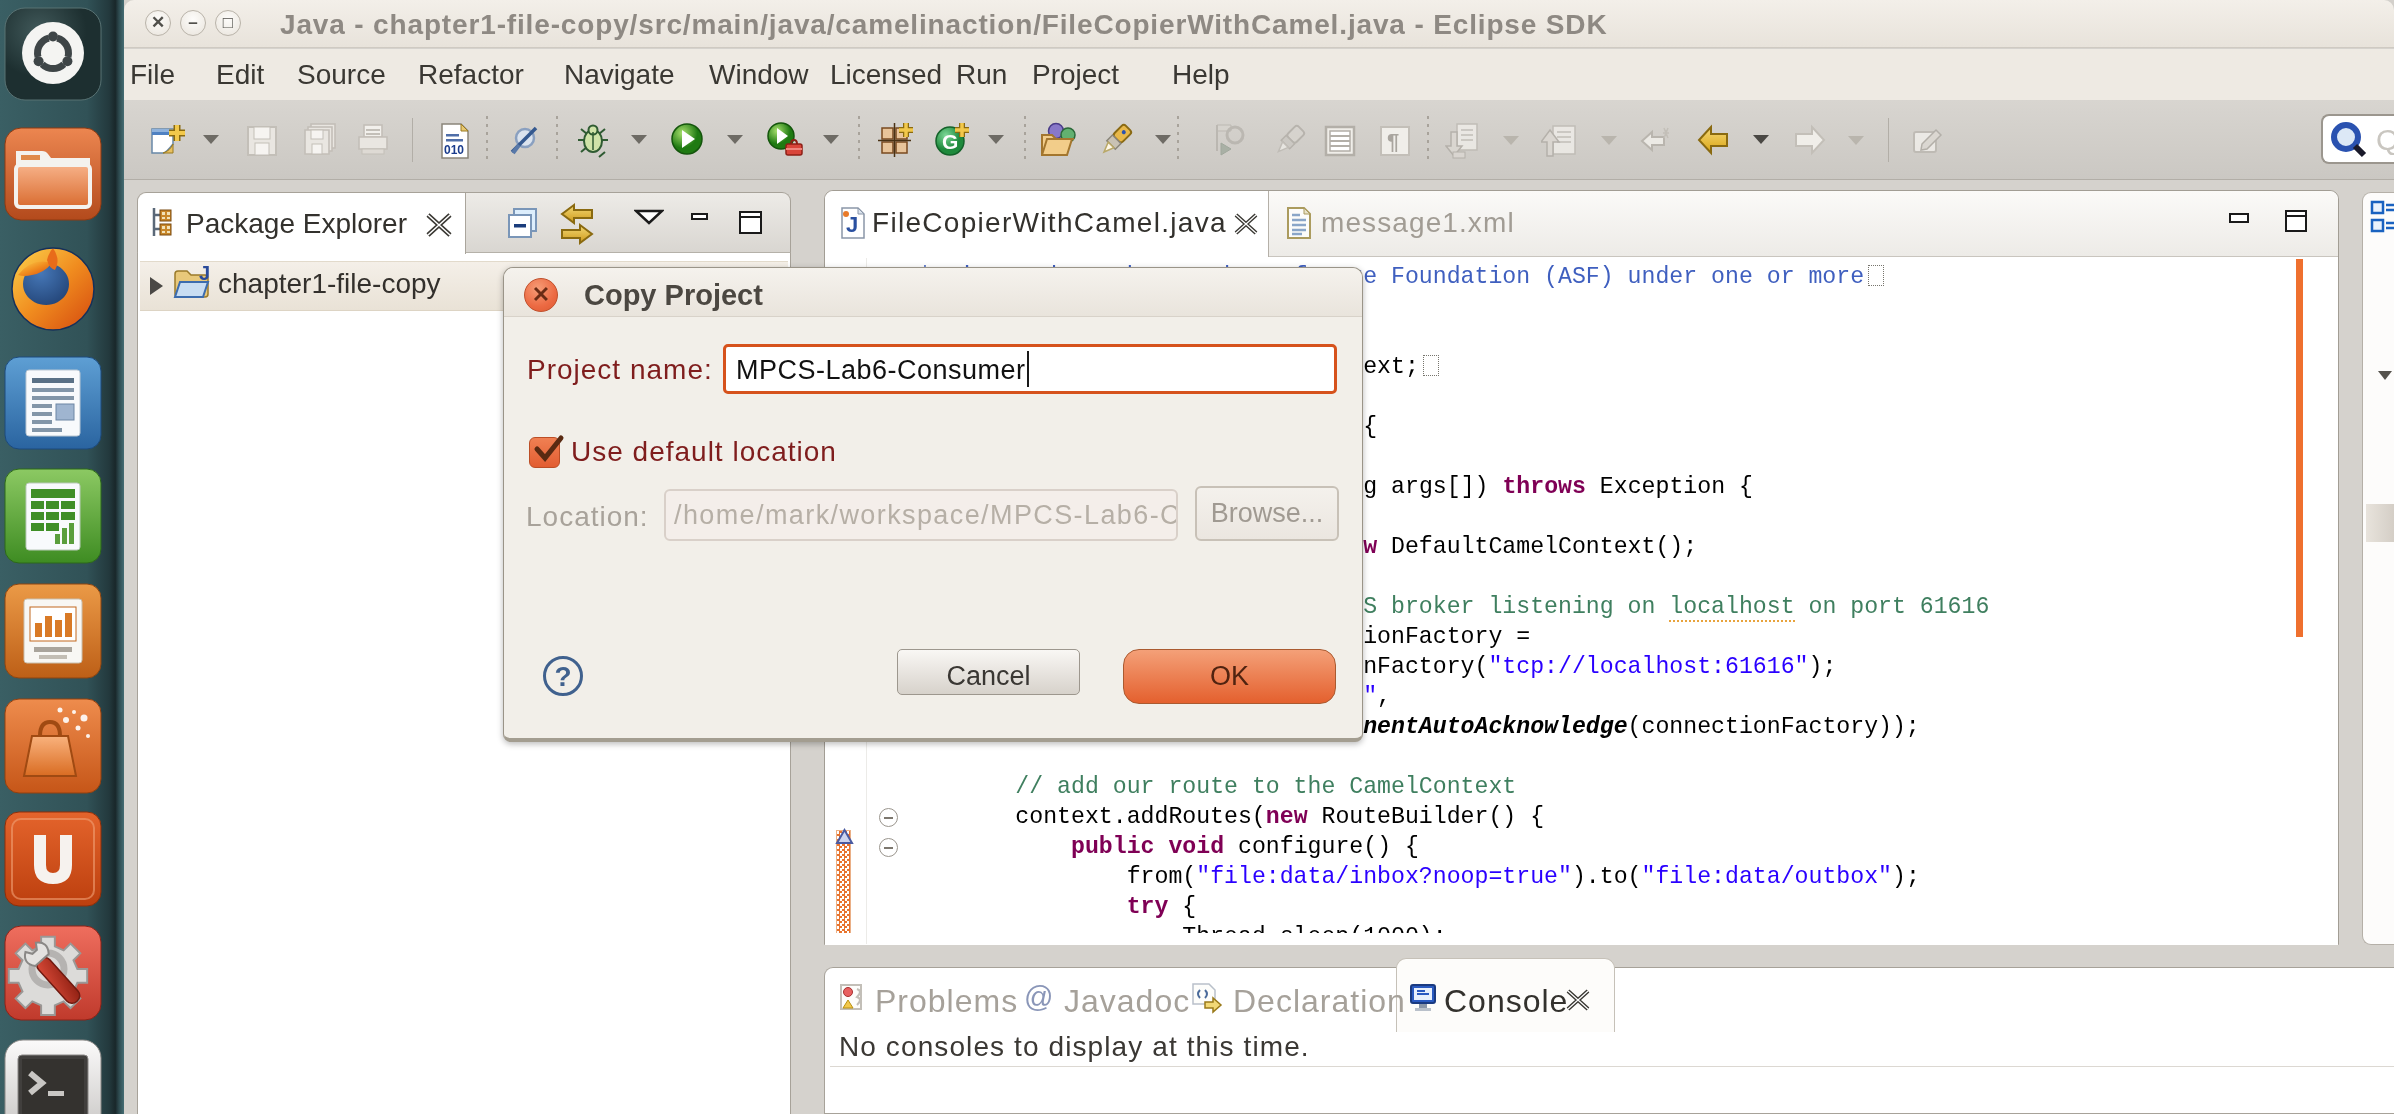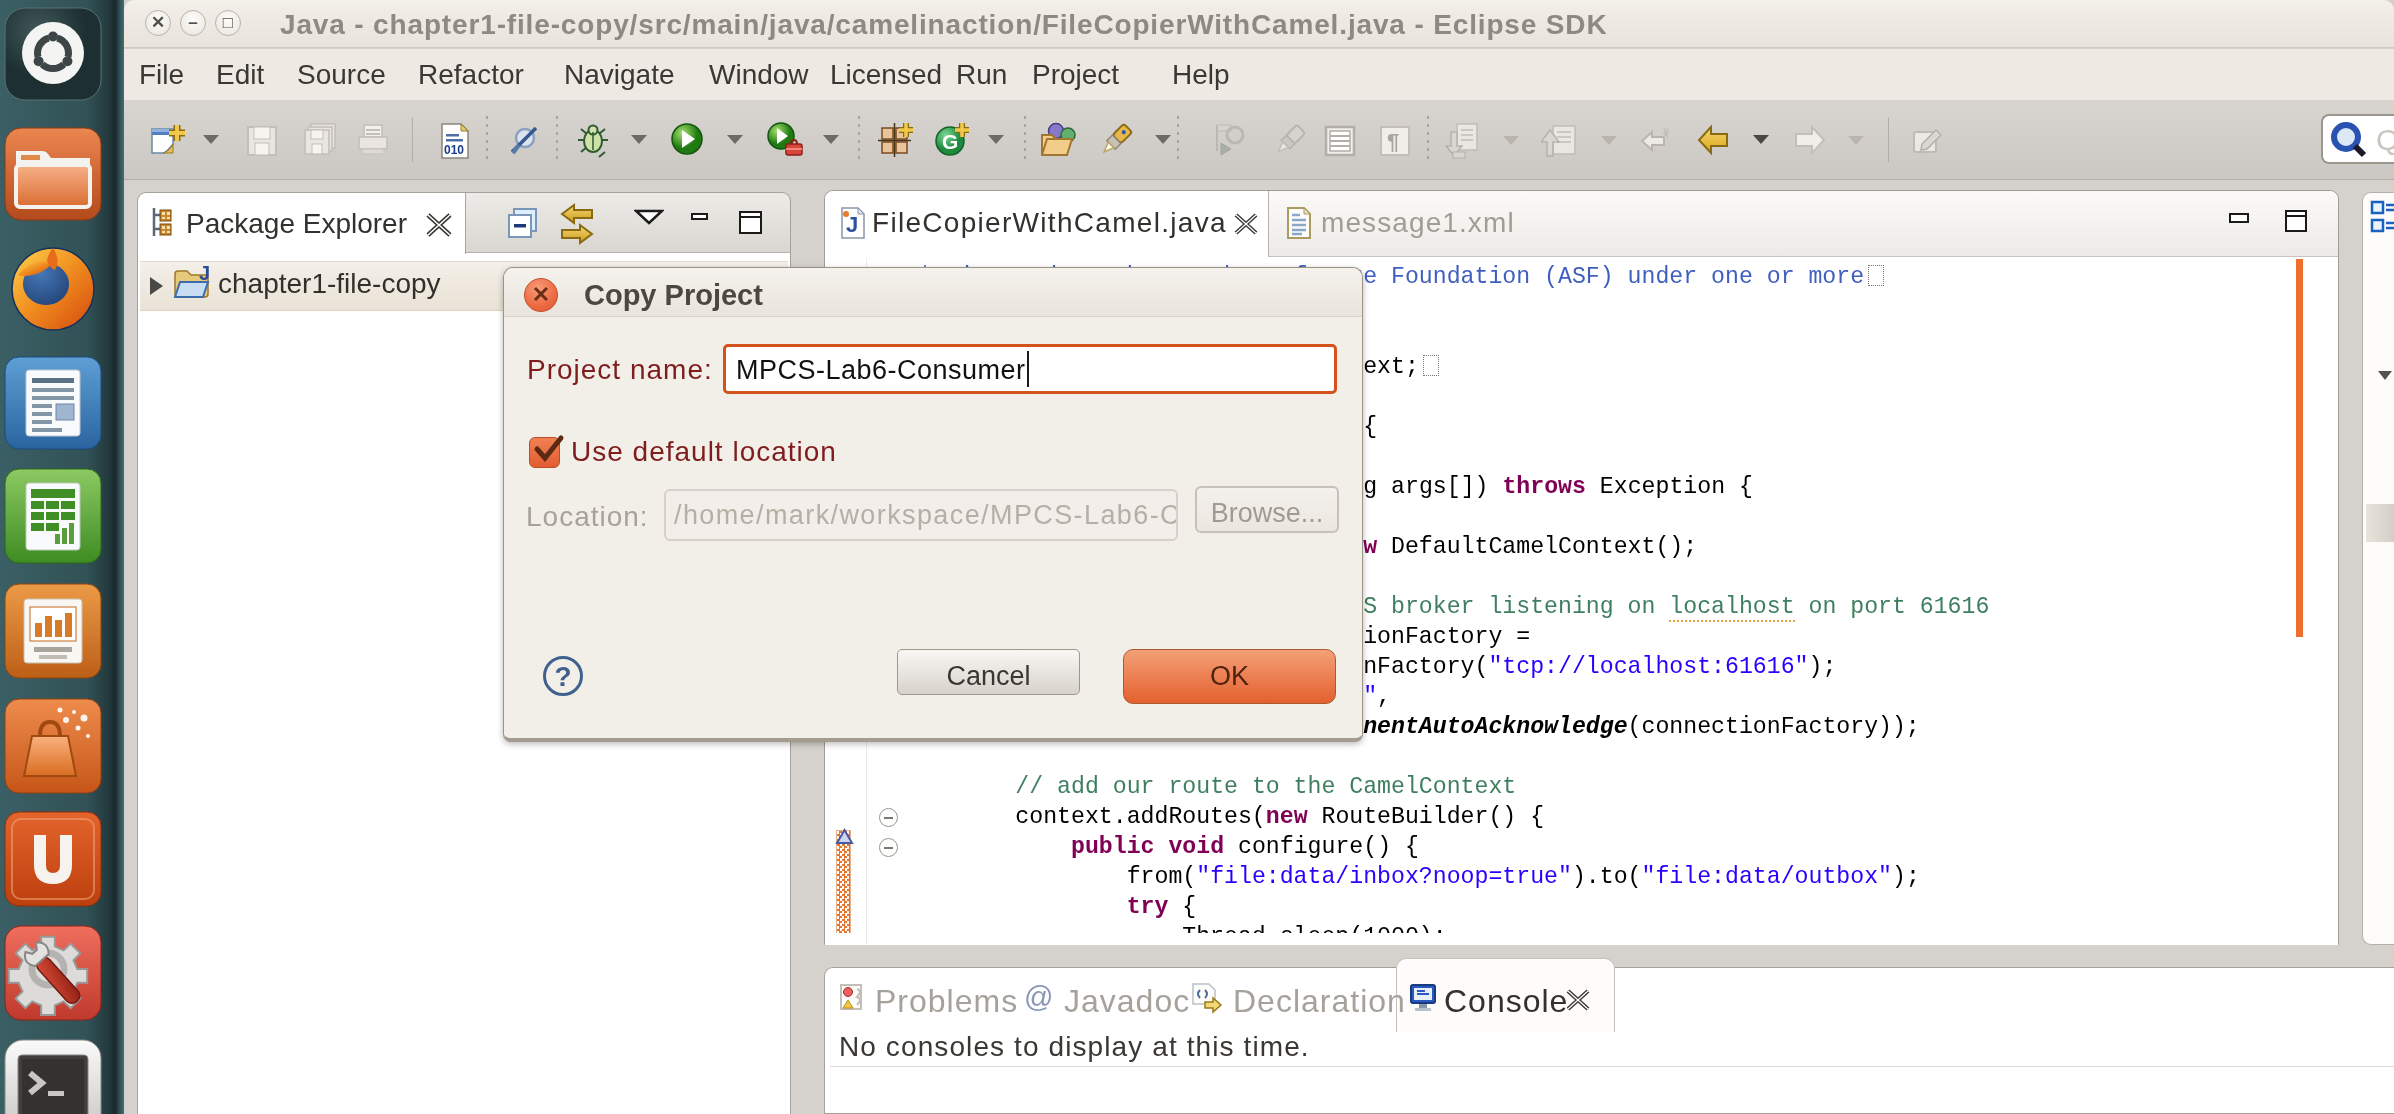--- a/index.html
+++ b/index.html
@@ -87,29 +87,29 @@
     background:radial-gradient(circle at 40% 30%,#f79d77,#ec6a43 60%,#dd5830);
     border:1px solid #c04f2b; color:#6b2c15; font-size:22px; font-weight:bold; text-align:center; line-height:32px; }
   .dlabel { position:absolute; font-size:28px; color:#7f1d1d; letter-spacing:1px; }
   .dlabel2 { position:absolute; font-size:28px; color:#a8a29a; letter-spacing:1px; }
   #dinput { left:723px; top:344px; width:614px; height:50px; background:#fff;
     border:3px solid #d6521c; border-radius:5px; font-size:27px; color:#111; line-height:46px; padding-left:10px; letter-spacing:0.5px; white-space:nowrap; overflow:hidden; }
   #dcheck { left:529px; top:437px; width:31px; height:31px; border-radius:6px;
     background:linear-gradient(#f08053,#e25d31); border:1px solid #bc4e26; }
   #dloc { left:664px; top:489px; width:514px; height:52px; background:#f4eeea;
     border:2px solid #d9d0c9; border-radius:6px; font-size:27px; color:#b6afa6; line-height:48px; padding-left:8px; letter-spacing:1.4px; white-space:nowrap; overflow:hidden; }
-  #dbrowse { left:1195px; top:486px; width:144px; height:47px; background:linear-gradient(#f4f1ec,#ebe6e0);
+  #dbrowse { left:1195px; top:486px; width:144px; height:55px; background:linear-gradient(#f4f1ec,#ebe6e0);
     border:2px solid #c8c1b7; border-radius:6px; font-size:27px; color:#a09a92; text-align:center; line-height:50px; }
   #dhelp { left:543px; top:656px; width:40px; height:40px; border-radius:50%;
     border:3px solid #40618e; color:#40618e; font-size:28px; font-weight:bold; text-align:center; line-height:36px; }
   #dcancel { left:897px; top:649px; width:183px; height:46px;
     background:linear-gradient(#f9f7f4,#d7d2cb); border:1px solid #9d978e; border-radius:5px;
     font-size:27px; color:#3a3733; text-align:center; line-height:52px; }
   #dok { left:1123px; top:649px; width:213px; height:55px;
-    background:linear-gradient(#f4a078,#e4602e); border:1px solid #aa5a30; border-radius:10px;
+    background:linear-gradient(#f4a078,#e4602e); border:1px solid #aa5a30; border-radius:16px;
     font-size:27px; color:#502310; text-align:center; line-height:52px; }
 </style>
 </head>
 <body>
 <div id="launcher" class="abs"></div>
 <svg class="abs" style="left:4px;top:7px;" width="98" height="95" viewBox="0 0 98 95">
  <defs>
       <radialGradient id="gU" cx="35%" cy="25%">
         <stop offset="0" stop-color="#41595a"></stop>
         <stop offset="1" stop-color="#1d2f30"></stop>
@@ -294,21 +294,21 @@
  <rect x="44" y="52" width="16" height="5" fill="#c9c7c4"></rect>
 </svg>
 <div id="win" class="abs"></div>
 <div id="titlebar" class="abs"></div>
 <div class="winbtn abs" style="left:145px;">✕</div>
 <div class="winbtn abs" style="left:180px;">–</div>
 <div class="winbtn abs" style="left:215px;">□</div>
 <div id="wtitle" class="abs">Java - chapter1-file-copy/src/main/java/camelinaction/FileCopierWithCamel.java - Eclipse SDK</div>
 
 <div id="menubar" class="abs"></div>
-<div class="mi" style="left:139px;">File</div>
+<div class="mi" style="left:130px;">File</div>
 <div class="mi" style="left:216px;">Edit</div>
 <div class="mi" style="left:297px;">Source</div>
 <div class="mi" style="left:418px;">Refactor</div>
 <div class="mi" style="left:564px;">Navigate</div>
 <div class="mi" style="left:709px;">Window</div>
 <div class="mi" style="left:830px;">Licensed</div>
 <div class="mi" style="left:956px;">Run</div>
 <div class="mi" style="left:1032px;">Project</div>
 <div class="mi" style="left:1172px;">Help</div>
 

